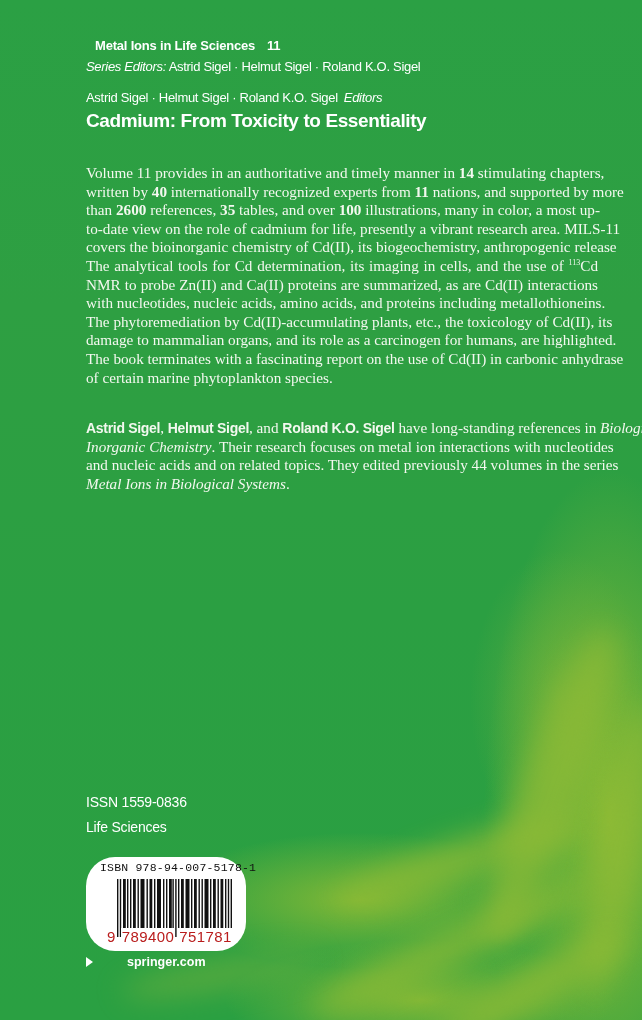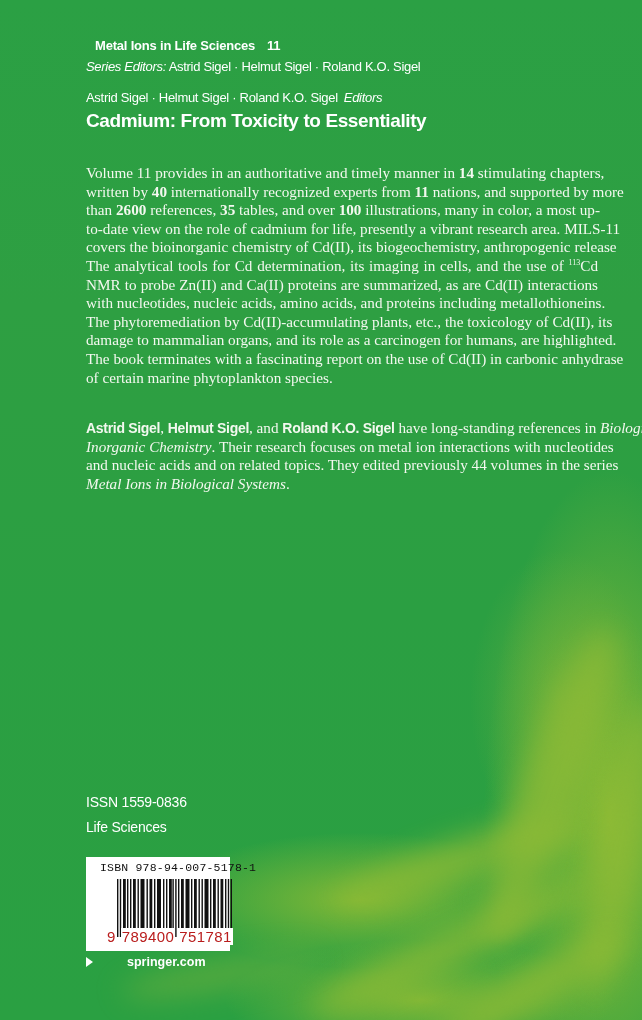--- a/index.html
+++ b/index.html
@@ -136,23 +136,24 @@
     top: 794px;
     left: 0;
     font-size: 14px;
     letter-spacing: -0.2px;
     white-space: nowrap;
   }
   .barcode-box {
     position: absolute;
     left: 0;
     top: 857px;
-    width: 144px;
+    width: 160px;
     height: 94px;
     background: #ffffff;
+    border-radius: 29px;
   }
   .isbn-text {
     position: absolute;
     top: 4px;
     left: 14px;
     font-family: "Liberation Mono", "DejaVu Sans Mono", monospace;
     font-size: 11.5px;
     color: #111;
     white-space: nowrap;
     letter-spacing: 0.2px;

